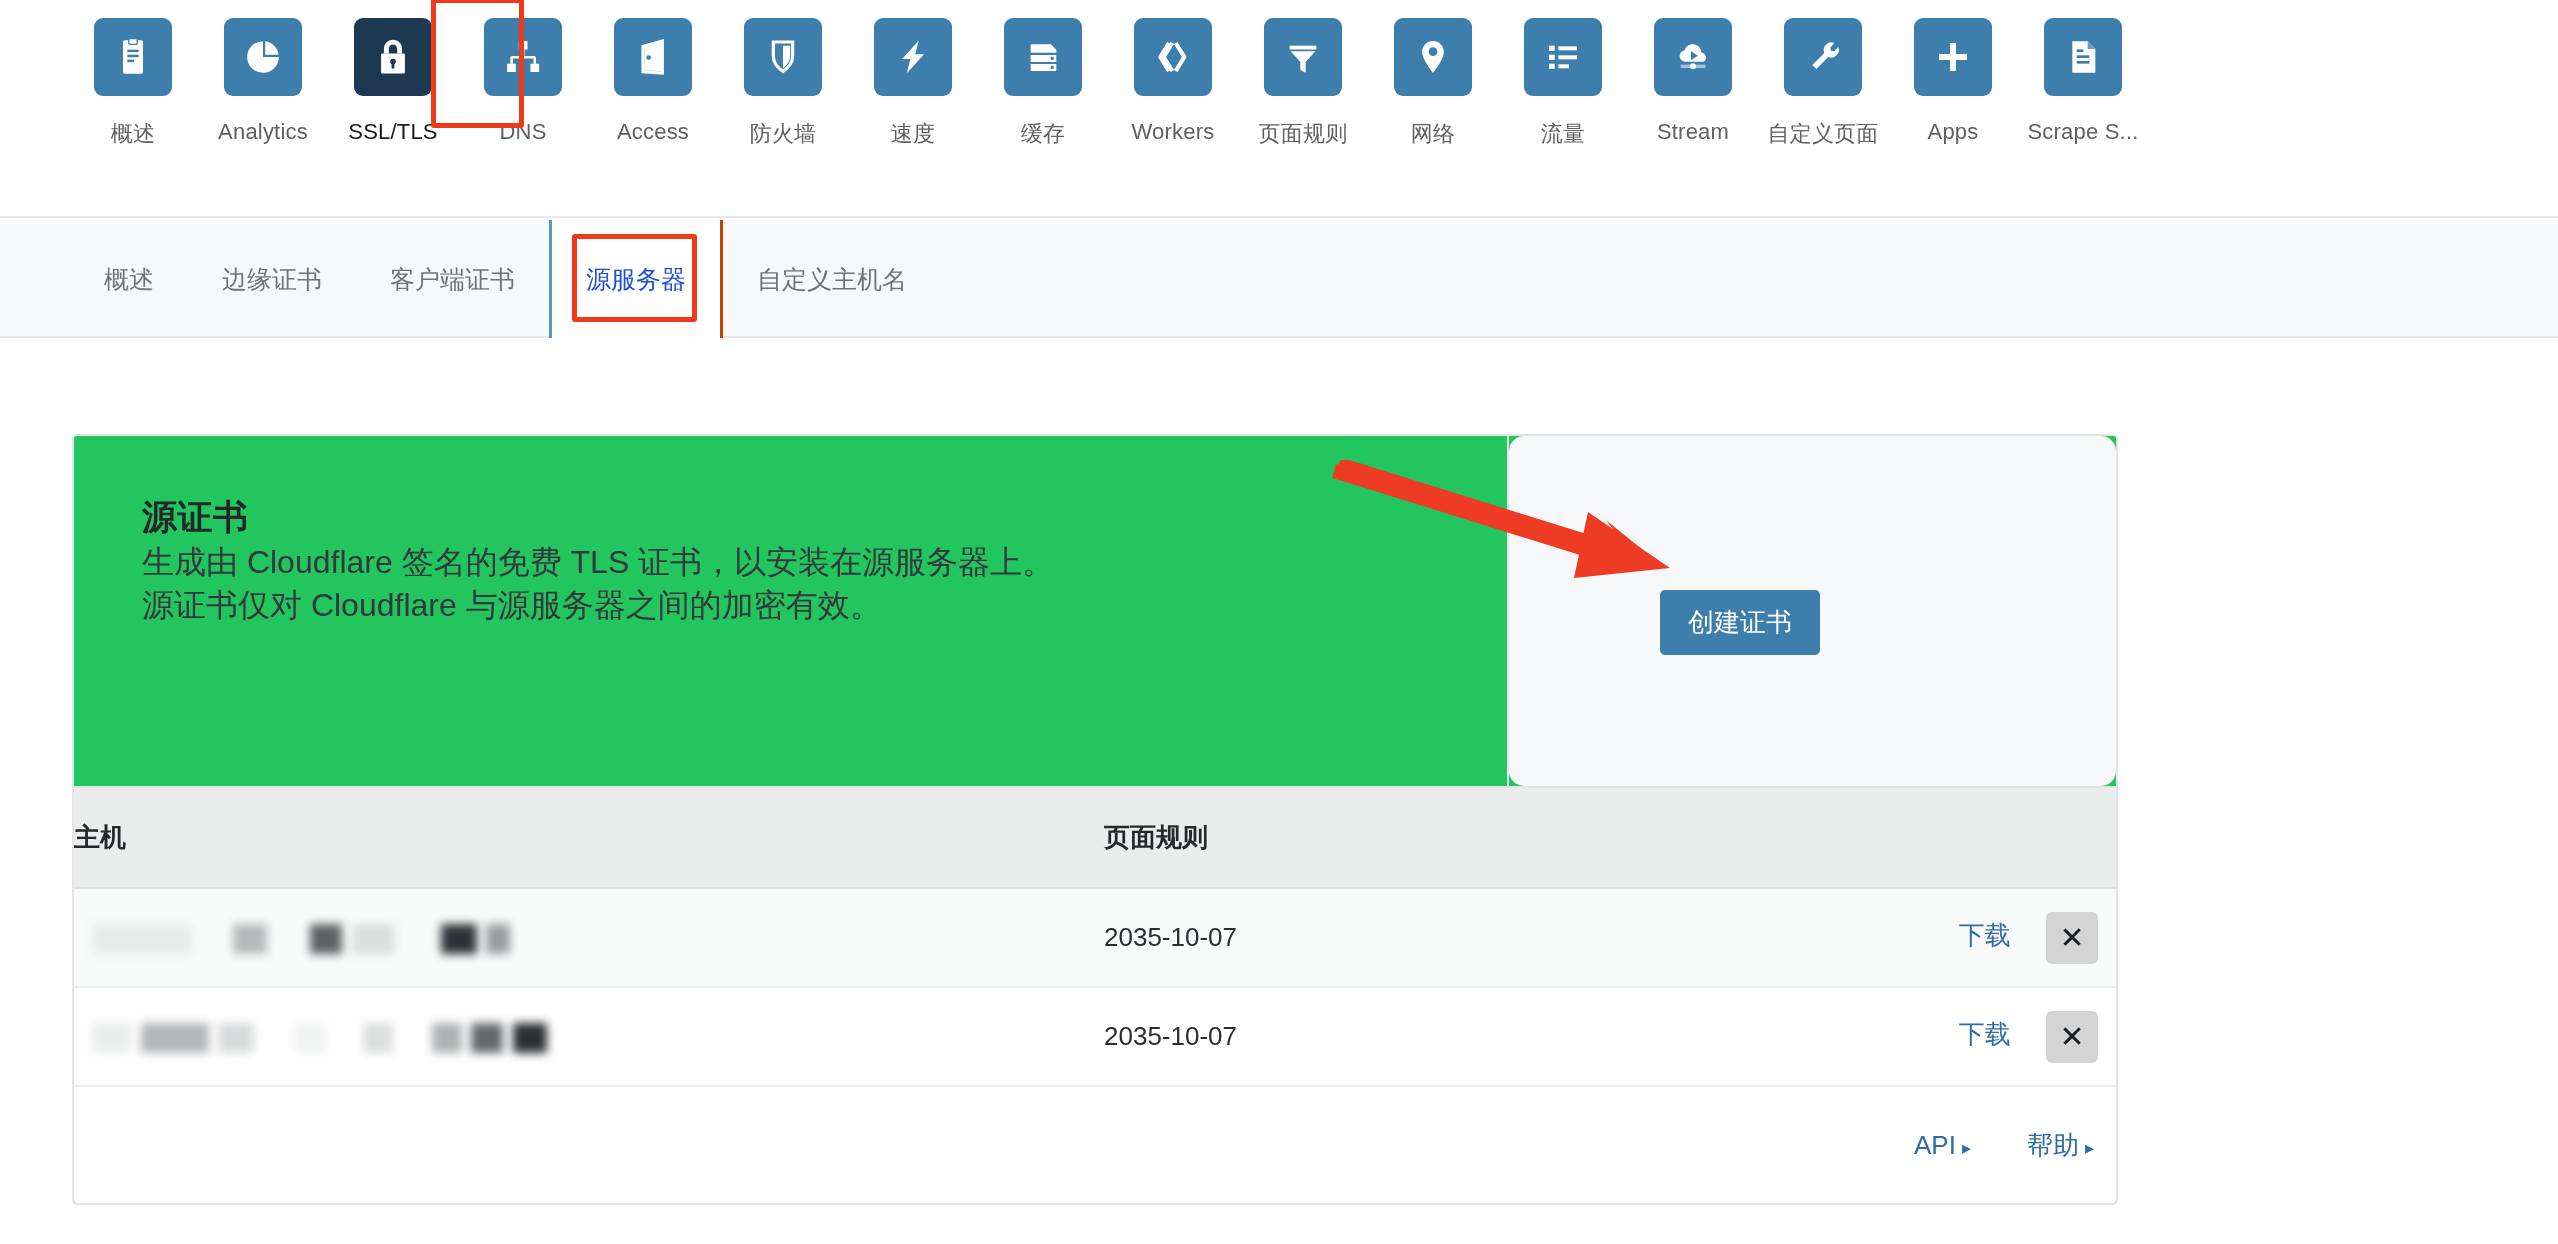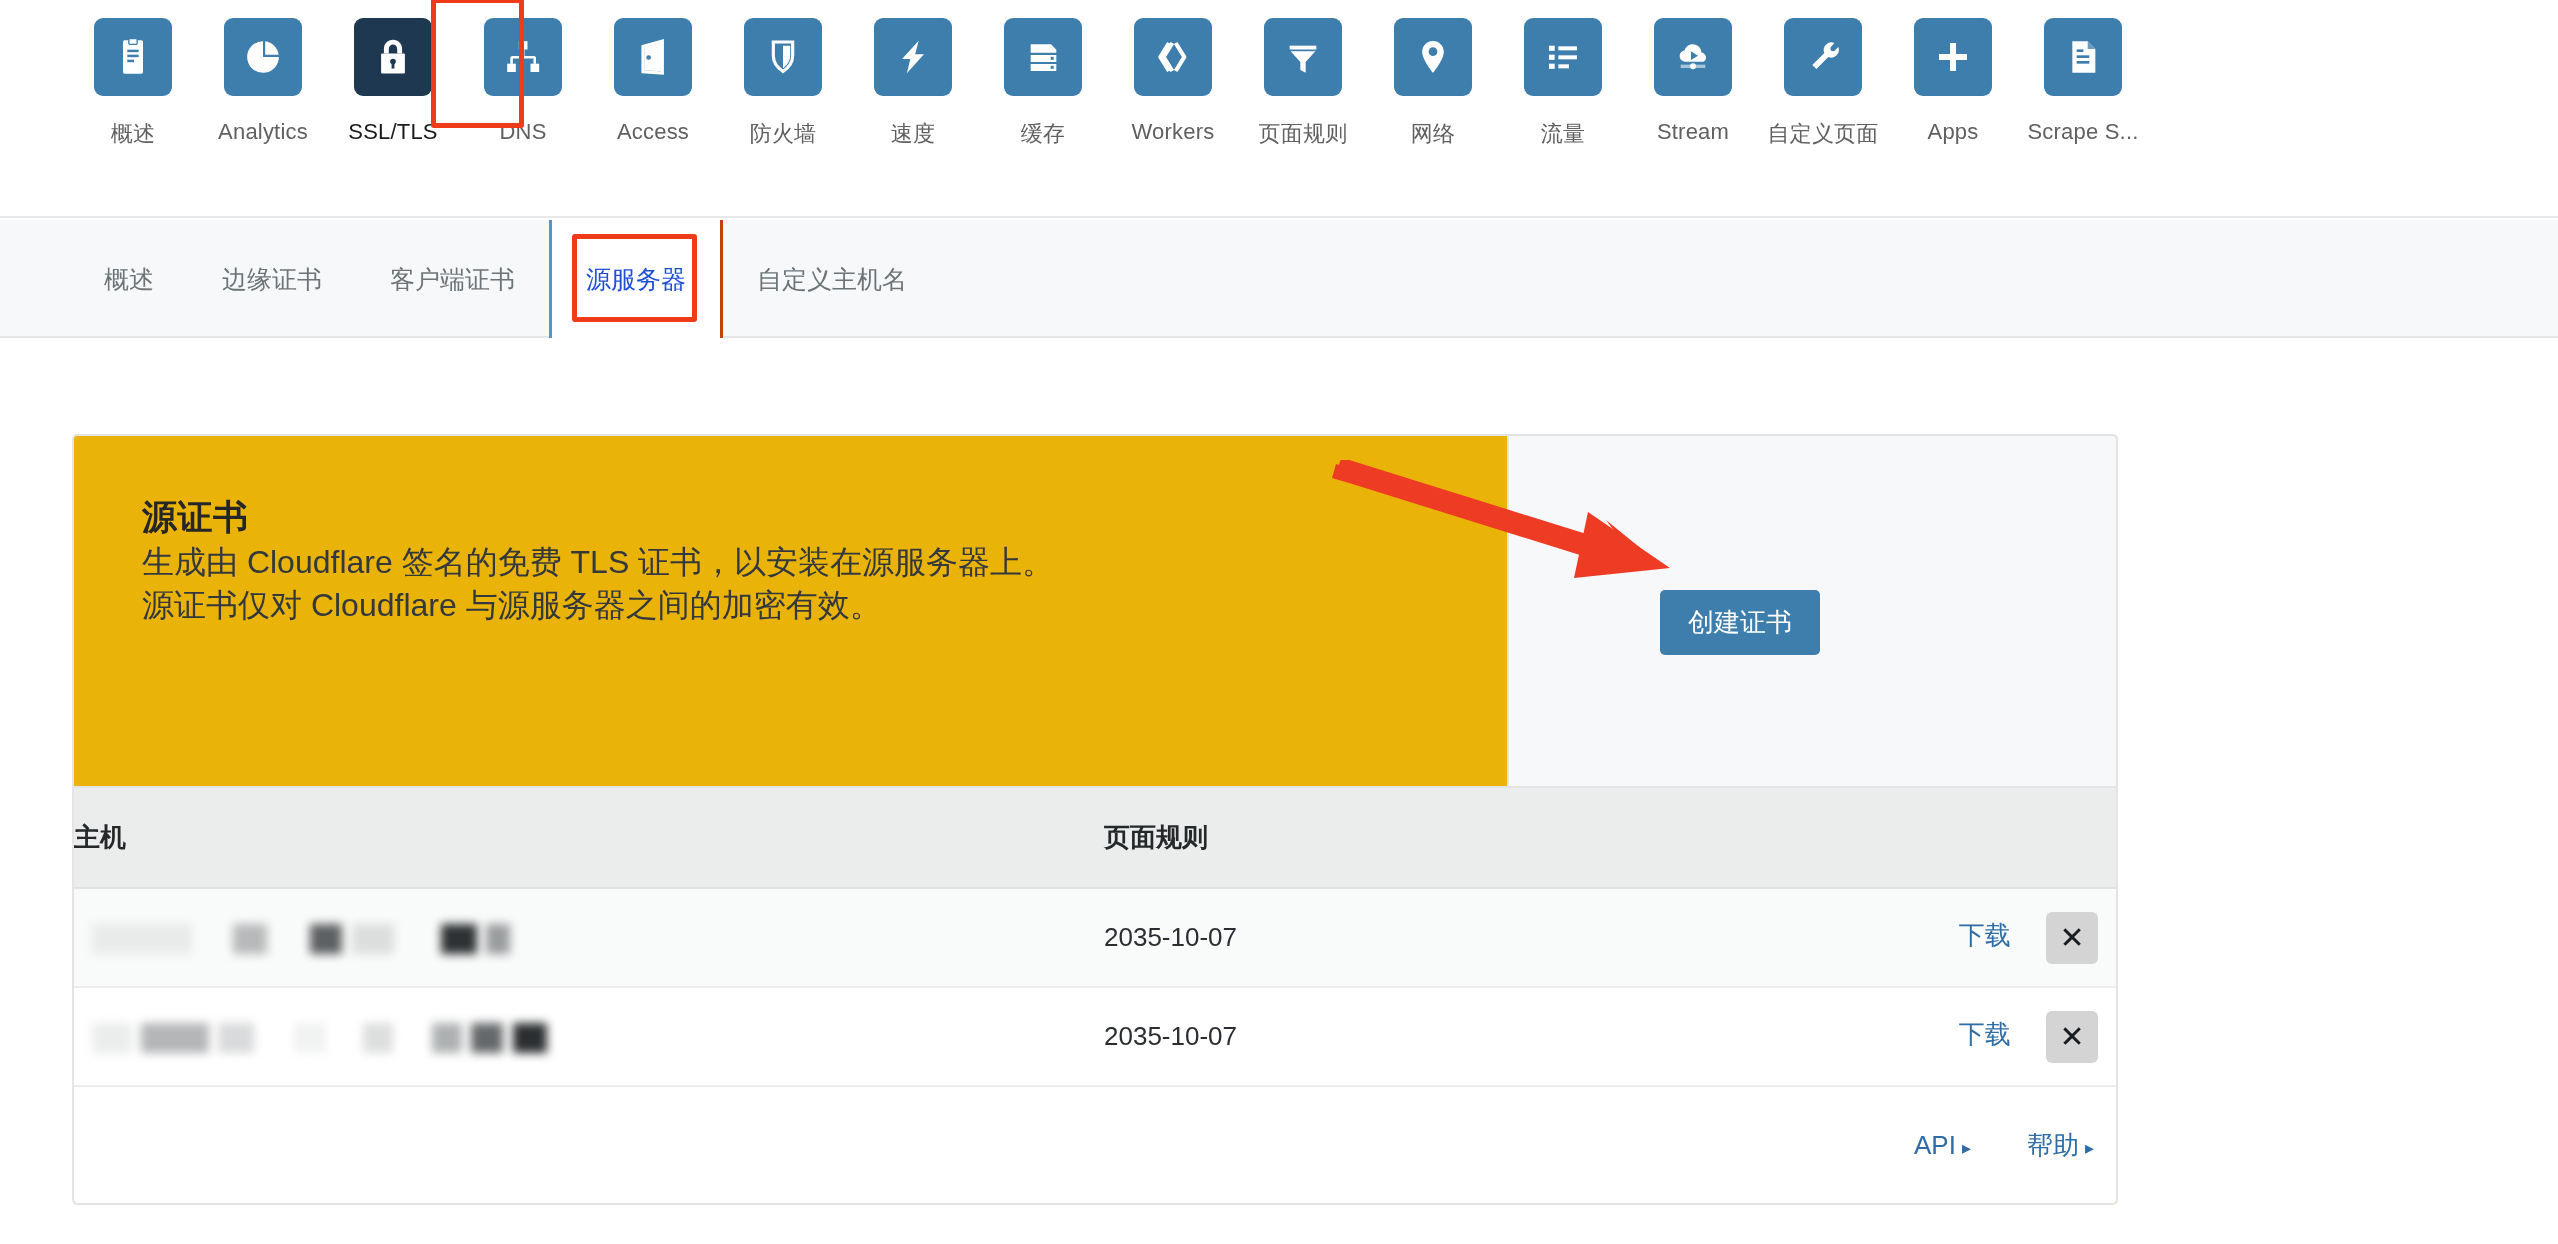--- a/index.html
+++ b/index.html
@@ -88,21 +88,21 @@
     border: 5px solid #ef3b18;
     border-radius: 3px;
     pointer-events: none;
   }
 
   
   #card {
     position: absolute;
     left: 72px; top: 434px;
     width: 2046px;
-    background: #eab308;
+    background: #22c55e;
     border: 2px solid #e2e4e6;
     border-radius: 5px;
     overflow: hidden;
   }
   #card-top {
     display: flex;
     min-height: 350px;
   }
   #card-desc {
     flex: 0 0 1435px;
@@ -114,20 +114,21 @@
     letter-spacing: 0.5px;
   }
   .card-para {
     font-size: 32px; color: #33383c;
     line-height: 1.35;
   }
   #card-action {
     flex: 1;
     background: #f7f8f9;
     position: relative;
+    border-radius: 15px;
   }
   #create-cert-btn {
     position: absolute;
     left: 151px; top: 154px;
     background: #3d7ead;
     color: #ffffff;
     border: none;
     border-radius: 5px;
     font-size: 26px;
     padding: 15px 28px;

